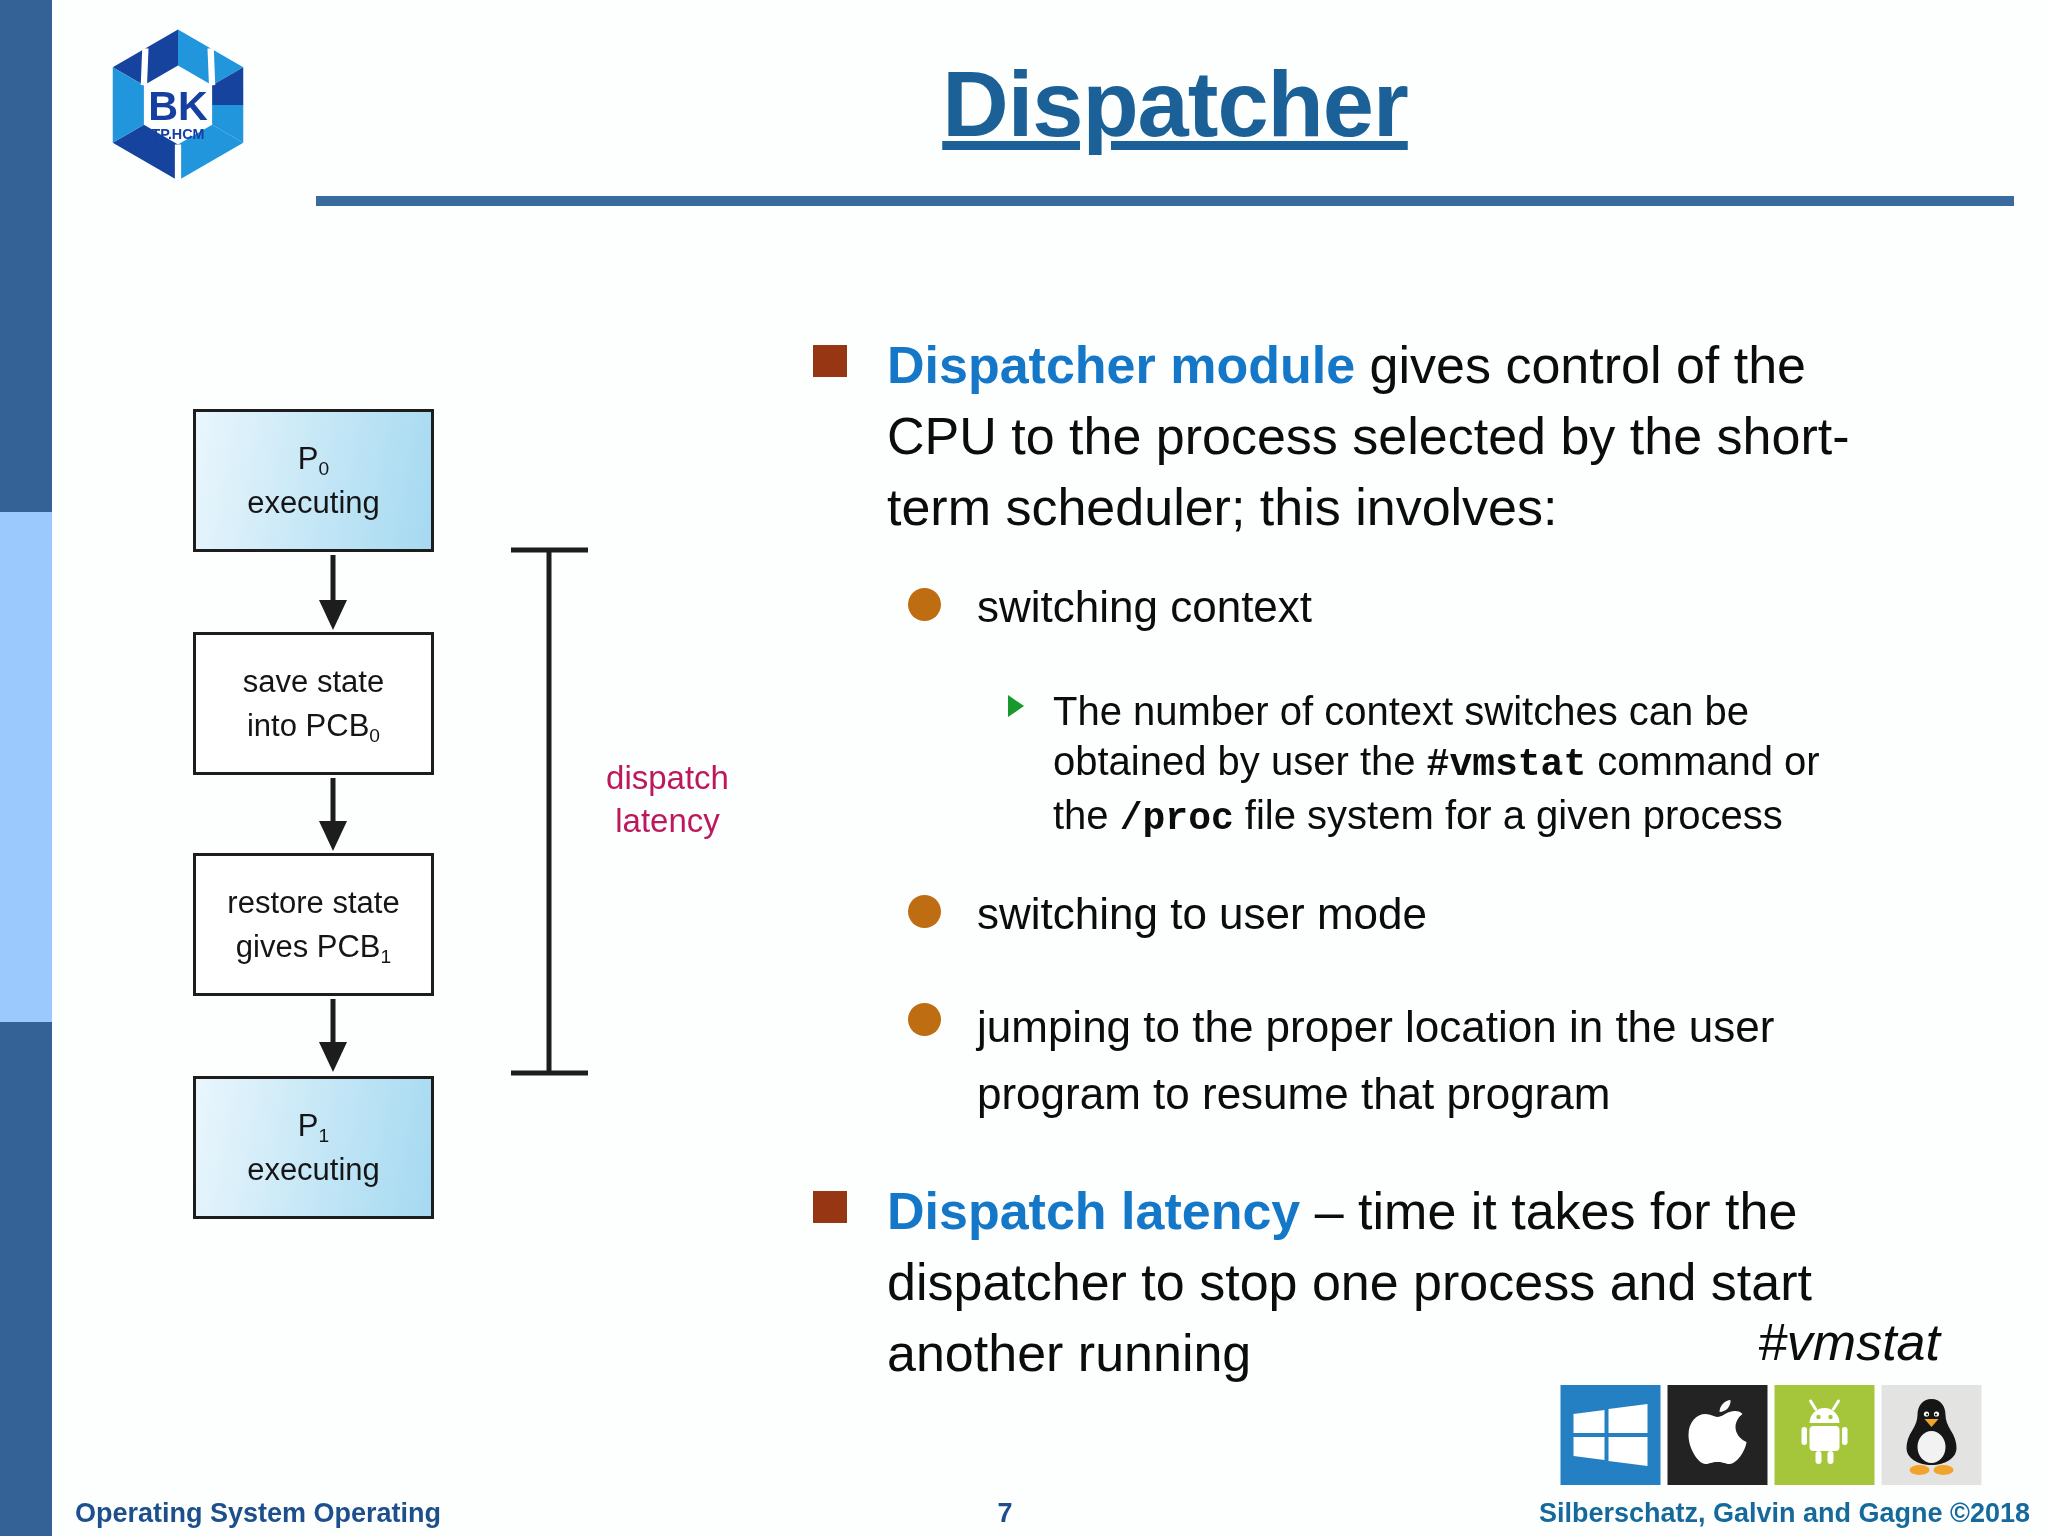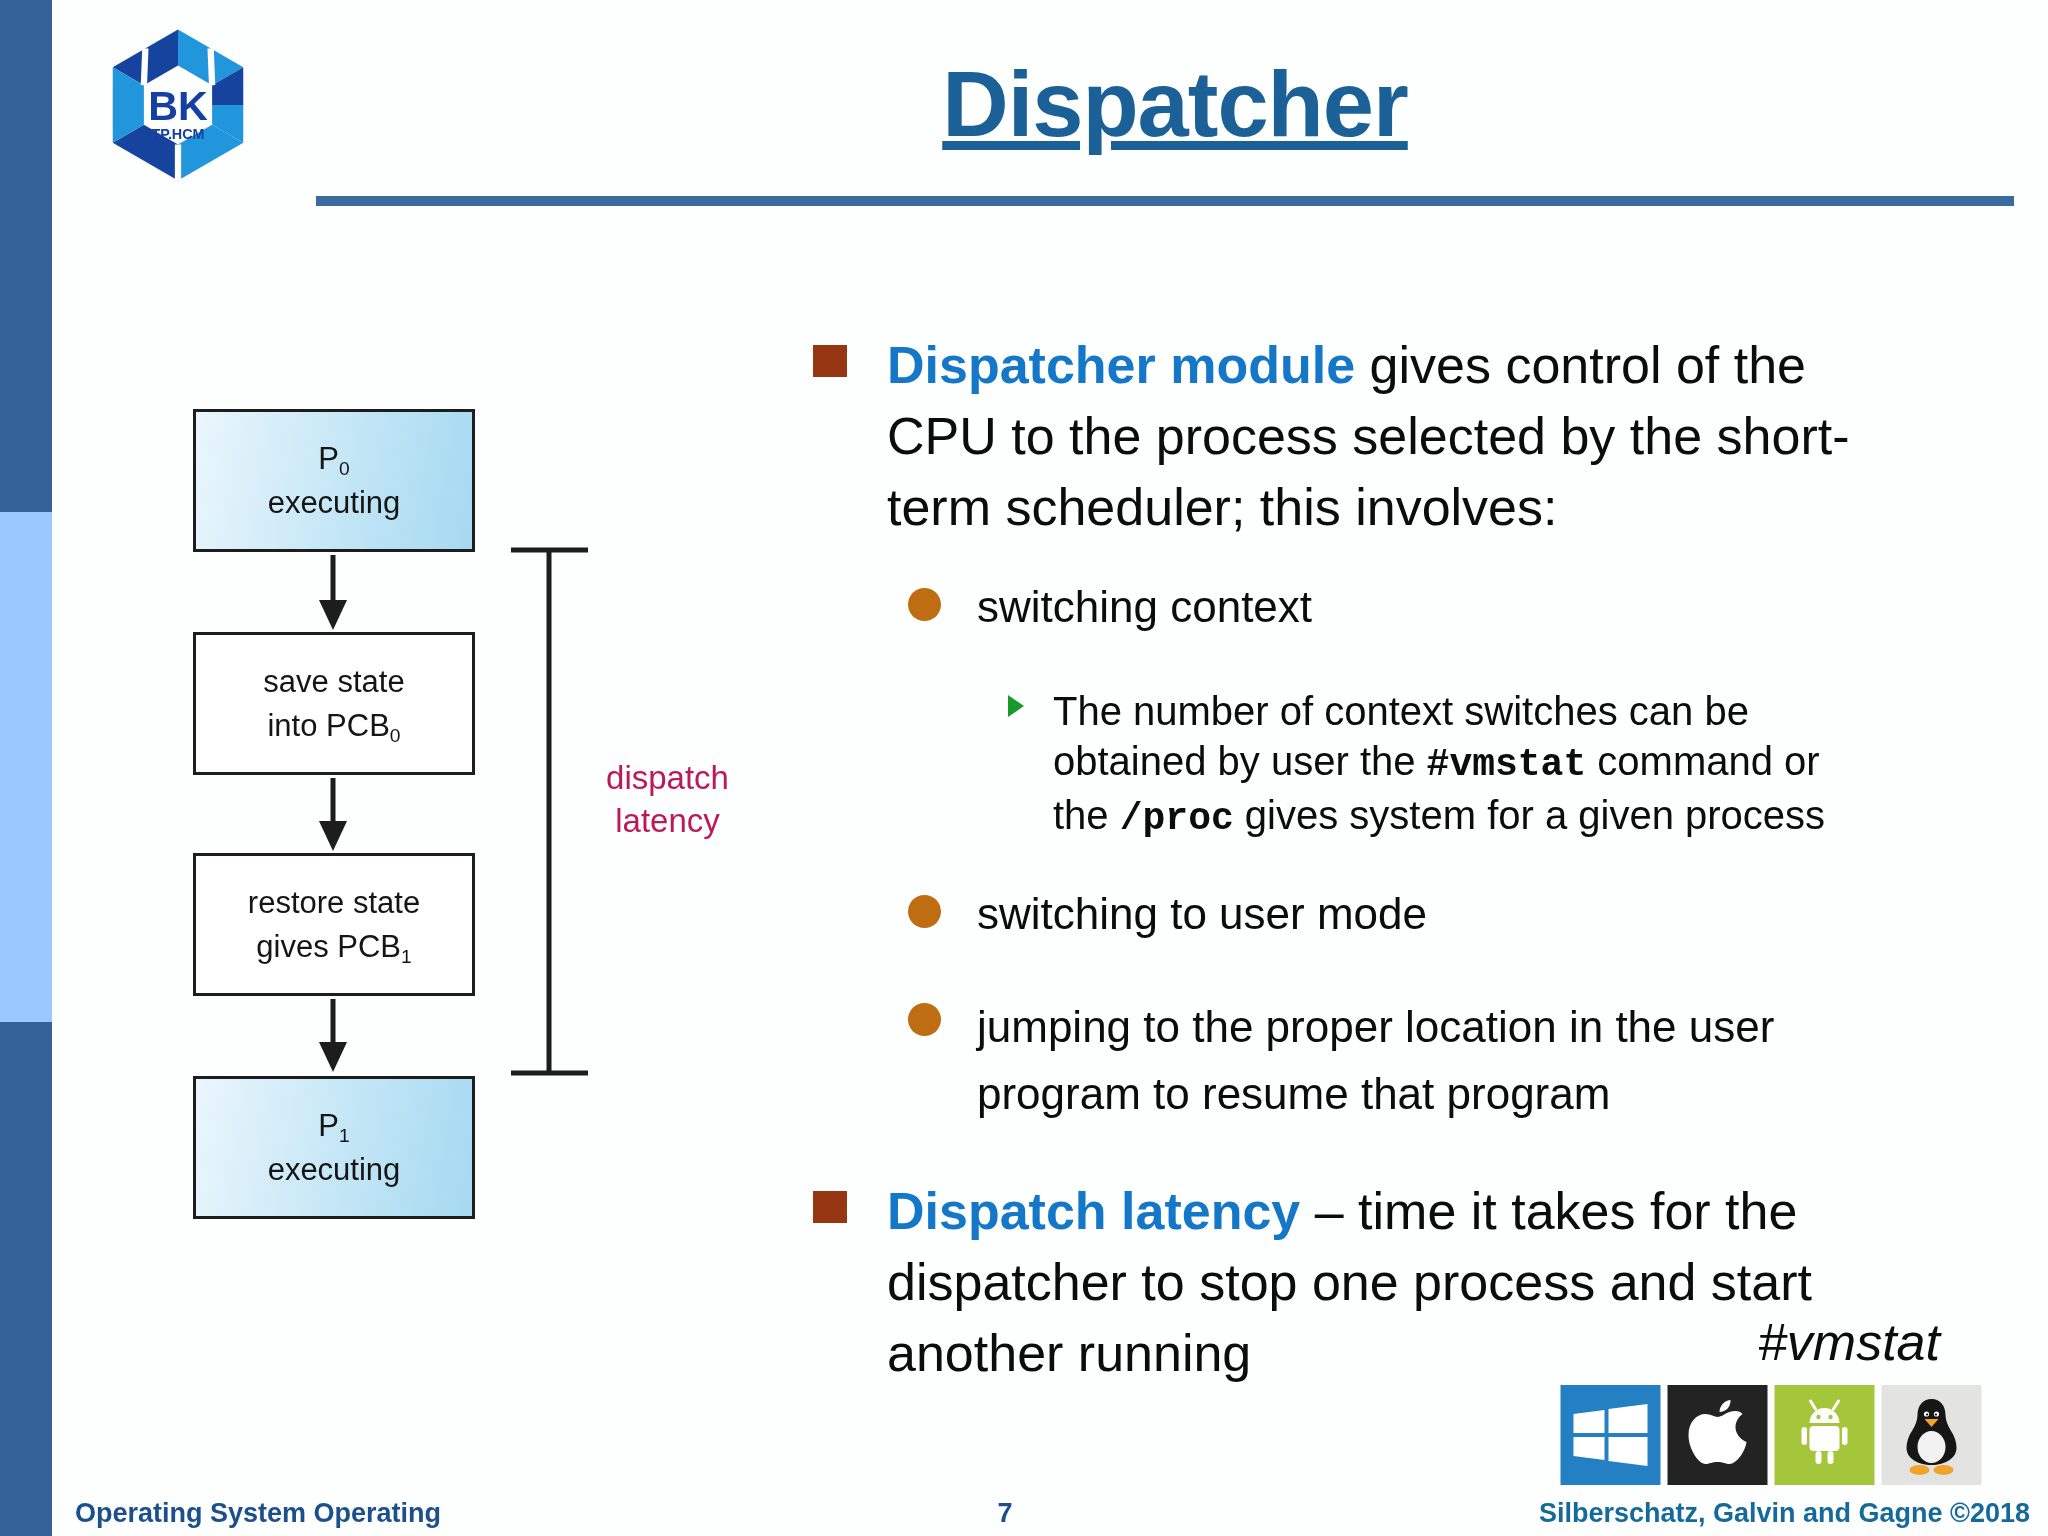--- a/index.html
+++ b/index.html
@@ -24,21 +24,21 @@
     margin:0; text-align:center;
     font-size:92px; font-weight:bold; color:#1b6096; letter-spacing:-1px;text-decoration:underline;
   }
   .title-rule {
     position:absolute; left:316px; top:196px; width:1698px; height:10px;
     background:#3a6b9e;
   }
 
   
   .dbox {
-    position:absolute; left:193px; width:282px; height:143px;
+    position:absolute; left:193px; width:241px; height:143px;
     border:3px solid #1d1d1d; box-sizing:border-box;
     display:flex; flex-direction:column; align-items:center; justify-content:center;
     font-size:31px; line-height:44px; color:#151515; text-align:center;
     background:#ffffff;
   }
   .dbox.blue { background:linear-gradient(100deg,#eaf6fc 0%,#c3e6f6 55%,#a5d9f1 100%); }
   .dbox sub { font-size:0.62em; vertical-align:-0.3em; line-height:0; }
   .box1 { top:409px; } .box2 { top:632px; } .box3 { top:853px; } .box4 { top:1076px; }
   .diagram-svg { position:absolute; left:150px; top:400px; }
   .latency-label {
@@ -171,21 +171,21 @@
 
   <div class="tblock sub1">
     <span class="bullet-dot"></span>
     <div class="lvl2-text">switching context</div>
   </div>
 
   <div class="tblock det">
     <span class="lvl3-marker"></span>
     <div class="lvl3-text pre"><span>The number of context switches can be
 obtained by user the </span><span class="mono">#vmstat</span><span> command or
-the </span><span class="mono">/proc</span><span> gives system for a given process</span></div>
+the </span><span class="mono">/proc</span><span> file system for a given process</span></div>
   </div>
 
   <div class="tblock sub2">
     <span class="bullet-dot"></span>
     <div class="lvl2-text">switching to user mode</div>
   </div>
 
   <div class="tblock sub3">
     <span class="bullet-dot"></span>
     <div class="lvl2-text pre">jumping to the proper location in the user

